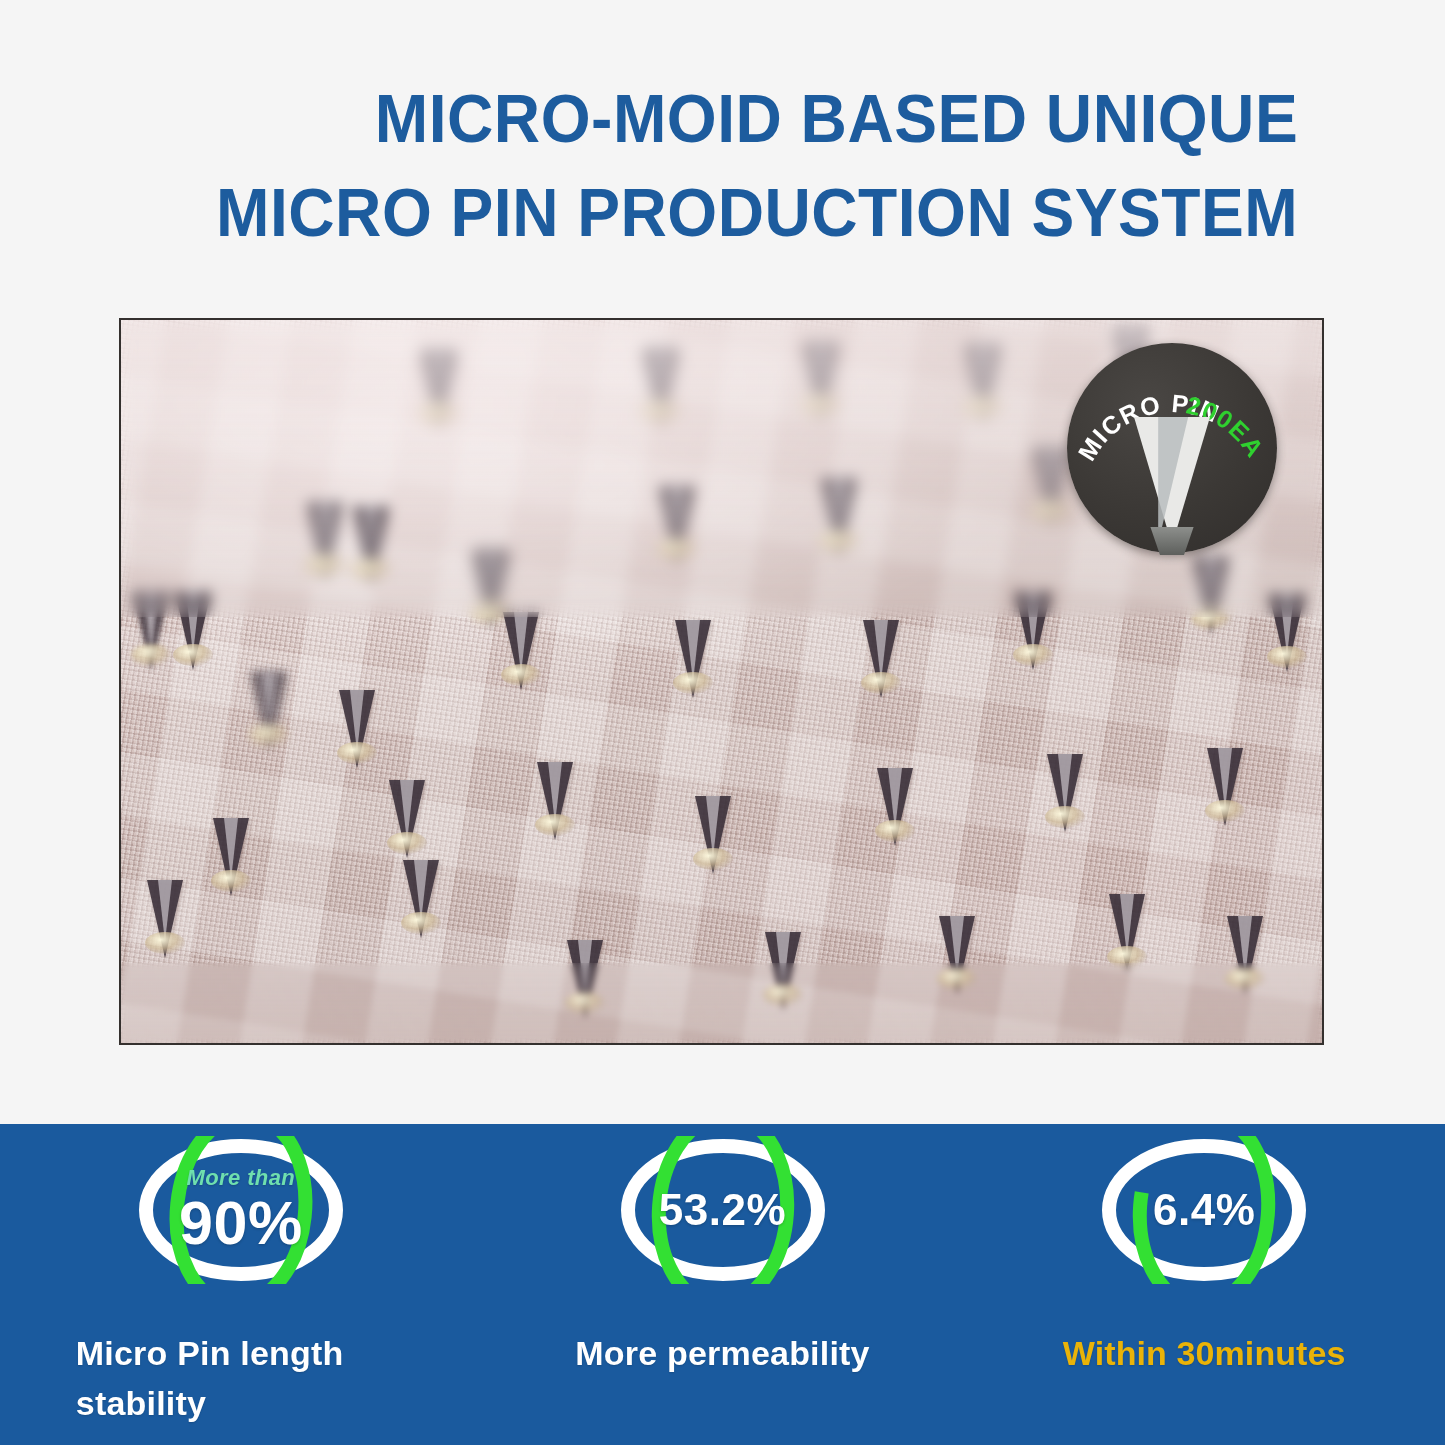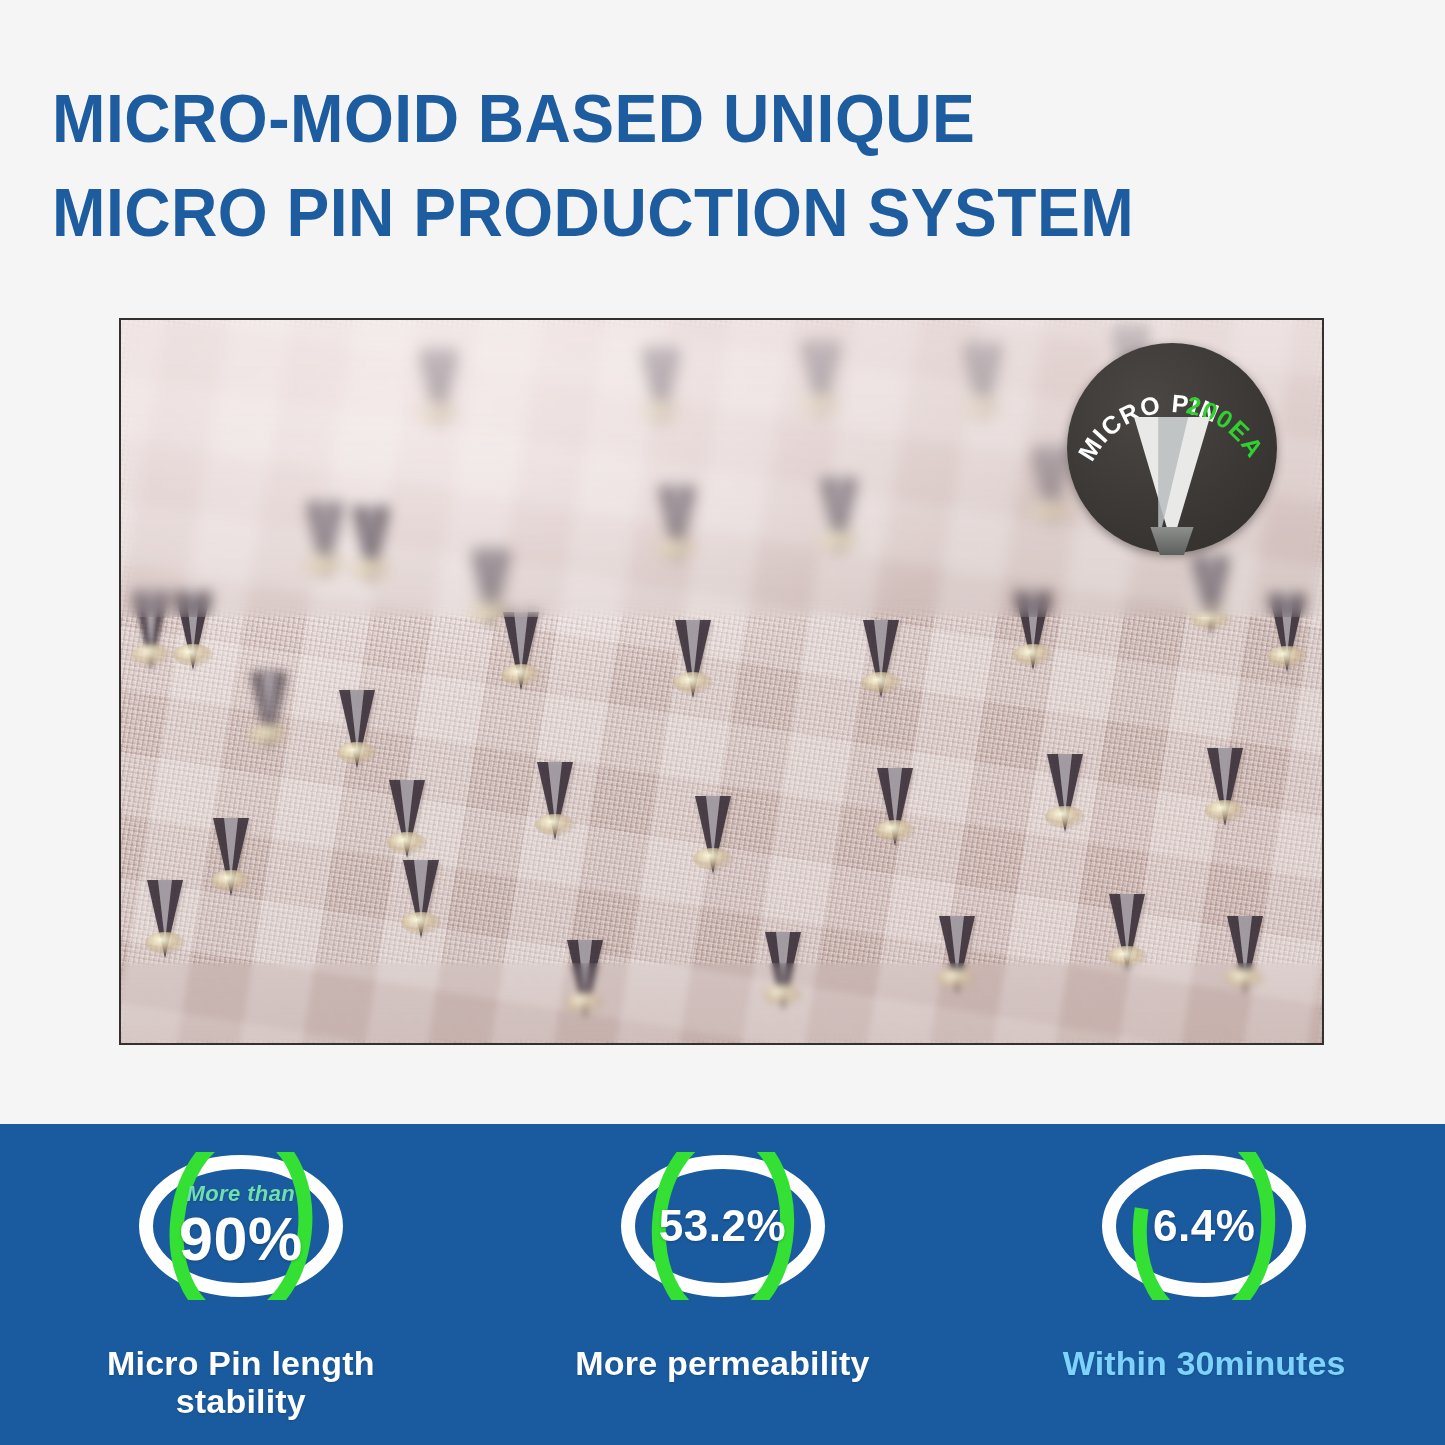--- a/index.html
+++ b/index.html
@@ -16,20 +16,21 @@
     font-family: "Liberation Sans", sans-serif;
     position: relative;
   }
 
   
   .headline {
     position: absolute;
     left: 52px;
     top: 72px;
     width: 1340px;
+    text-align: right;
   }
   .headline-line {
     color: #1d5c9e;
     font-family: "Liberation Sans Narrow", "Liberation Sans", sans-serif;
     font-weight: 700;
     font-size: 69px;
     line-height: 94px;
     letter-spacing: 0.5px;
     transform: scaleX(0.93);
     transform-origin: left center;
@@ -210,21 +211,21 @@
     left: 0;
     top: 1124px;
     width: 1445px;
     height: 321px;
     background: #1a5a9e;
   }
   .stats-row {
     display: flex;
     width: 100%;
     height: 100%;
-    padding-top: 28px;
+    padding-top: 12px;
   }
   .stat-col {
     flex: 1 1 0;
     display: flex;
     flex-direction: column;
     align-items: center;
   }
 
   .ring-wrap {
     position: relative;
@@ -255,33 +256,32 @@
     font-family: "Liberation Sans Narrow", "Liberation Sans", sans-serif;
     font-size: 44px;
     font-weight: 700;
     letter-spacing: 0.5px;
     text-shadow: 0 1px 3px rgba(0,0,0,0.22);
   }
   .ring-value.big { font-size: 61px; }
 
   .stat-caption {
     margin-top: 44px;
-    text-align: center;
     color: #ffffff;
     font-family: "Liberation Sans Narrow", "Liberation Sans", sans-serif;
     font-size: 34px;
     font-weight: 700;
-    line-height: 38px;
+    line-height: 50px;
     letter-spacing: 0.2px;
     text-shadow: 0 1px 2px rgba(0,0,0,0.15);
     max-width: 330px;
   }
   .stat-caption .note {
     display: block;
-    color: #7dd3fc;
+    color: #eab308;
     letter-spacing: 0.1px;
   }
 </style>
 </head>
 <body>
 
 <div class="headline">
   <div class="headline-line">MICRO-MOID BASED UNIQUE</div>
   <div class="headline-line">MICRO PIN PRODUCTION SYSTEM</div>
 </div>

